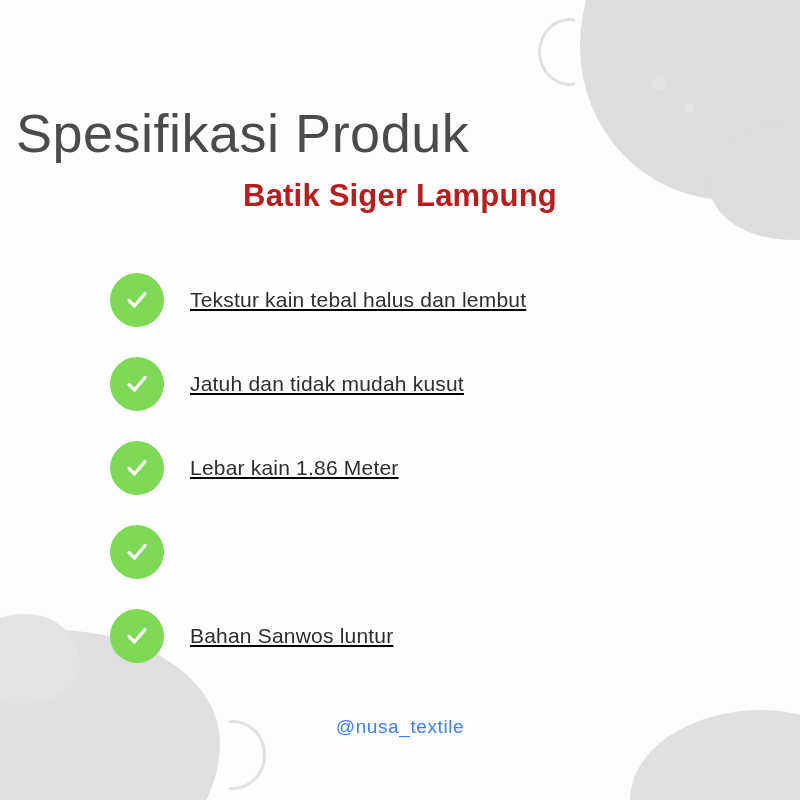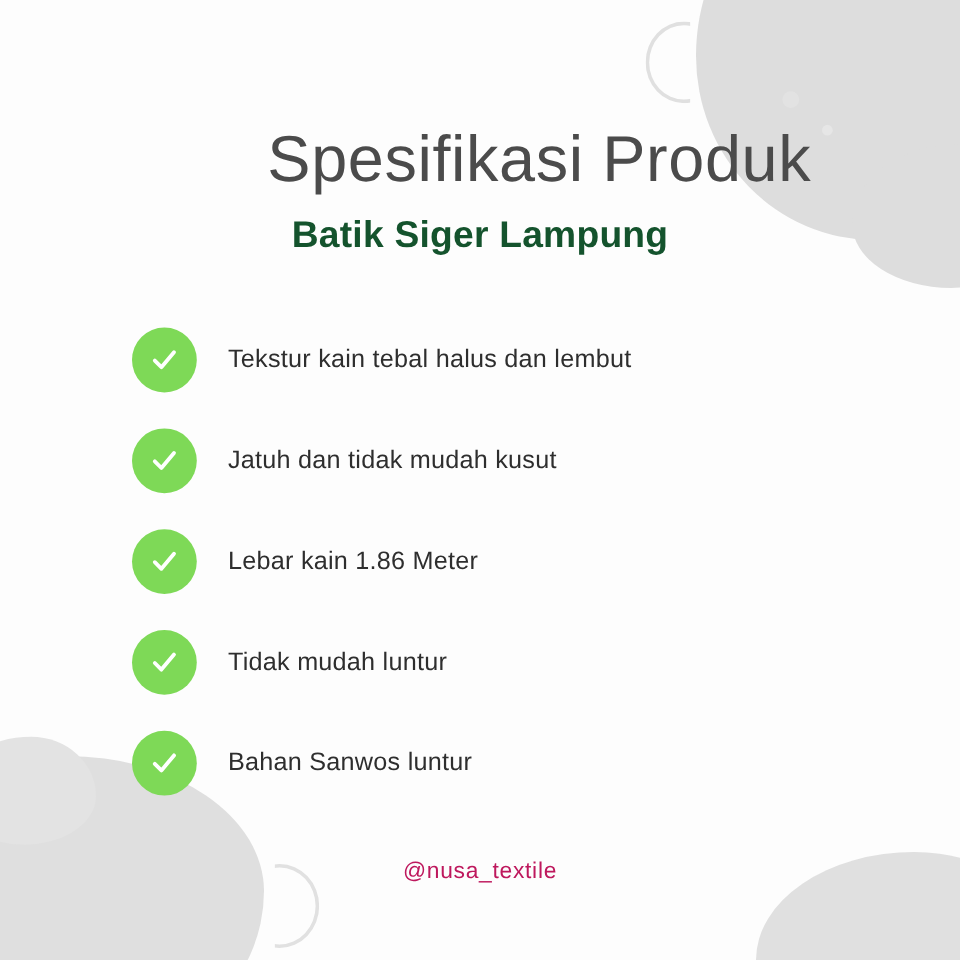--- a/index.html
+++ b/index.html
@@ -104,51 +104,52 @@
     width: 240px;
     height: 150px;
     background: #e0e0e0;
     border-radius: 55% 45% 40% 60% / 60% 50% 50% 40%;
   }
 
   
   .title {
     position: absolute;
     top: 102px;
-    left: 4px;
+    left: 16px;
     width: 672px;
-    text-align: right;
+    text-align: left;
     font-size: 54px;
     font-weight: 400;
     letter-spacing: 0.5px;
     color: #4b4b4b;
   }
   .subtitle {
     position: absolute;
     top: 178px;
     left: 0;
     width: 800px;
     text-align: center;
     font-size: 31px;
     font-weight: 700;
     letter-spacing: 0.2px;
-    color: #14532d;
+    color: #b91c1c;
   }
 
   
   .features {
     position: absolute;
     top: 258px;
     left: 110px;
     width: 600px;
   }
   .feature-row {
     display: flex;
     align-items: center;
     height: 84px;
+    text-decoration: underline;
   }
   .check-badge {
     flex: 0 0 auto;
     width: 54px;
     height: 54px;
     border-radius: 50%;
     background: #7ed957;
     display: flex;
     align-items: center;
     justify-content: center;
@@ -167,21 +168,21 @@
   }
 
   
   .handle {
     position: absolute;
     top: 716px;
     left: 0;
     width: 800px;
     text-align: center;
     font-size: 19px;
-    color: #be185d;
+    color: #3b82f6;
     letter-spacing: 0.6px;
   }
 </style>
 </head>
 <body>
 
 <div class="canvas">
 
   <div class="blob blob-tr"></div>
   <div class="blob blob-tr2"></div>
@@ -224,21 +225,20 @@
       </span>
       <span class="feature-text">Lebar kain 1.86 Meter</span>
     </div>
 
     <div class="feature-row">
       <span class="check-badge">
         <svg width="30" height="30" viewBox="0 0 30 30" aria-hidden="true">
           <path d="M7 15.5 L12.5 21 L23 8.5" fill="none" stroke="#ffffff" stroke-width="3.2" stroke-linecap="round" stroke-linejoin="round"></path>
         </svg>
       </span>
-      <span class="feature-text">Tidak mudah luntur</span>
     </div>
 
     <div class="feature-row">
       <span class="check-badge">
         <svg width="30" height="30" viewBox="0 0 30 30" aria-hidden="true">
           <path d="M7 15.5 L12.5 21 L23 8.5" fill="none" stroke="#ffffff" stroke-width="3.2" stroke-linecap="round" stroke-linejoin="round"></path>
         </svg>
       </span>
       <span class="feature-text">Bahan Sanwos luntur</span>
     </div>

